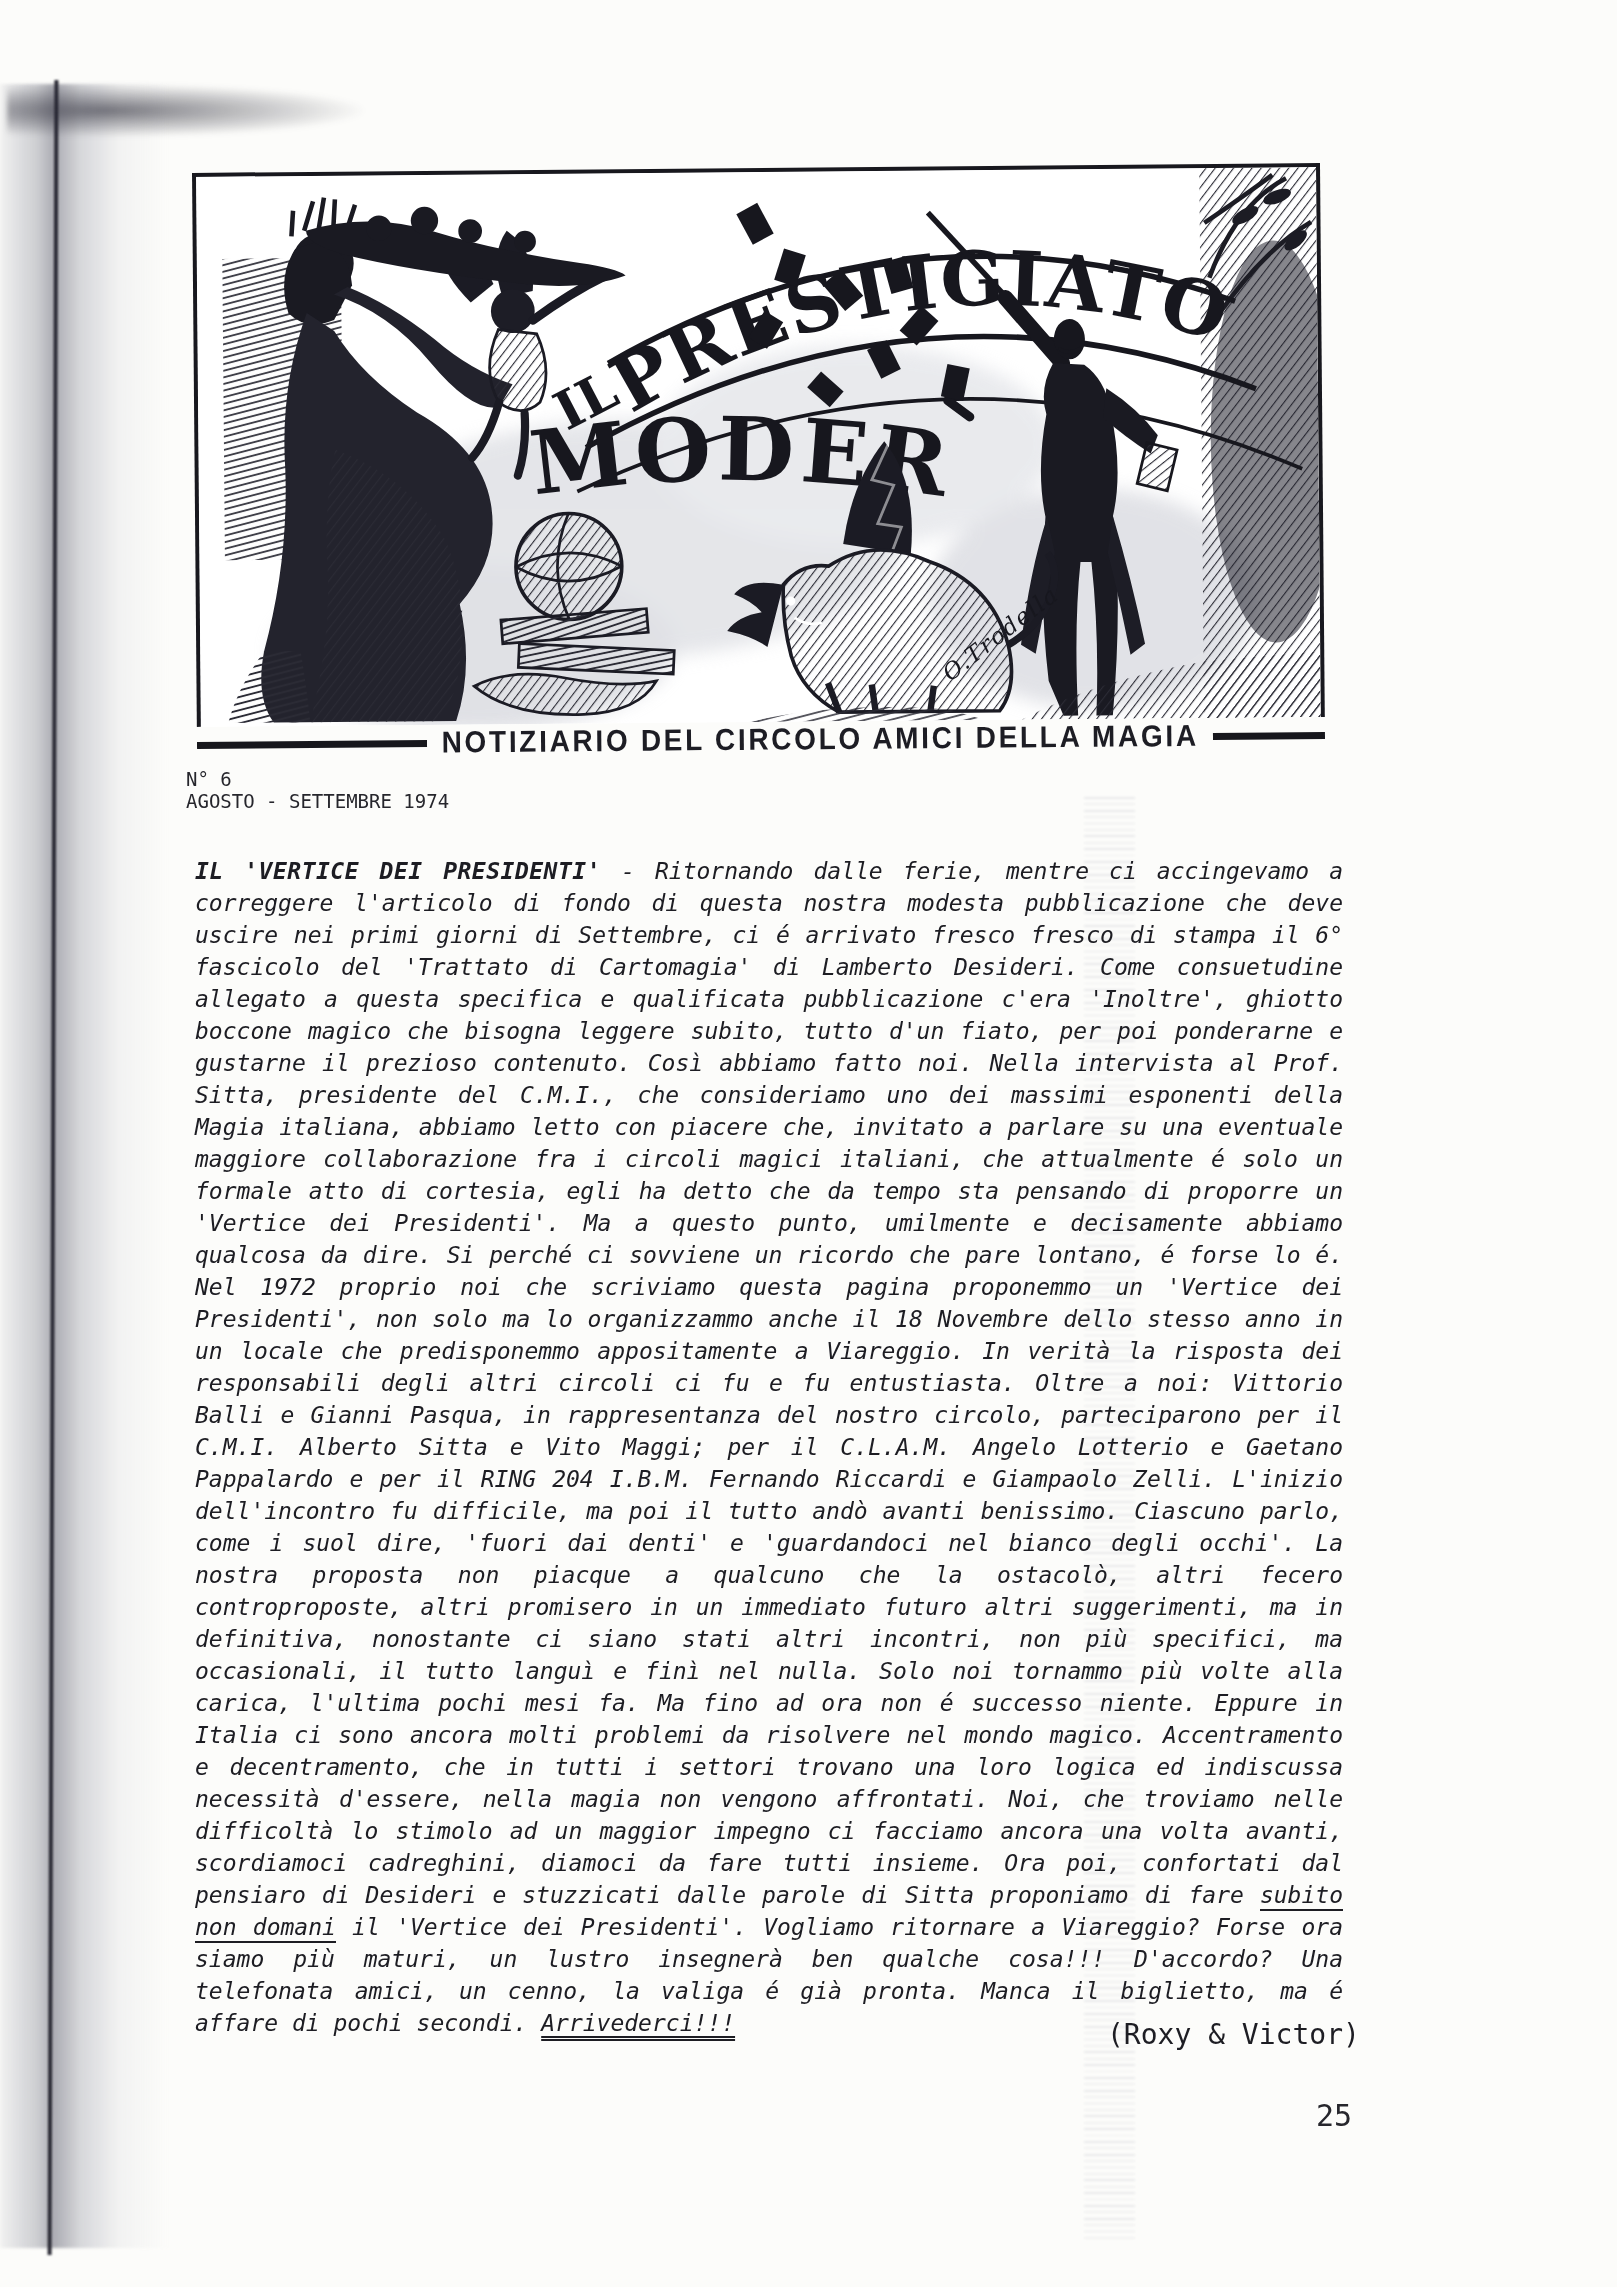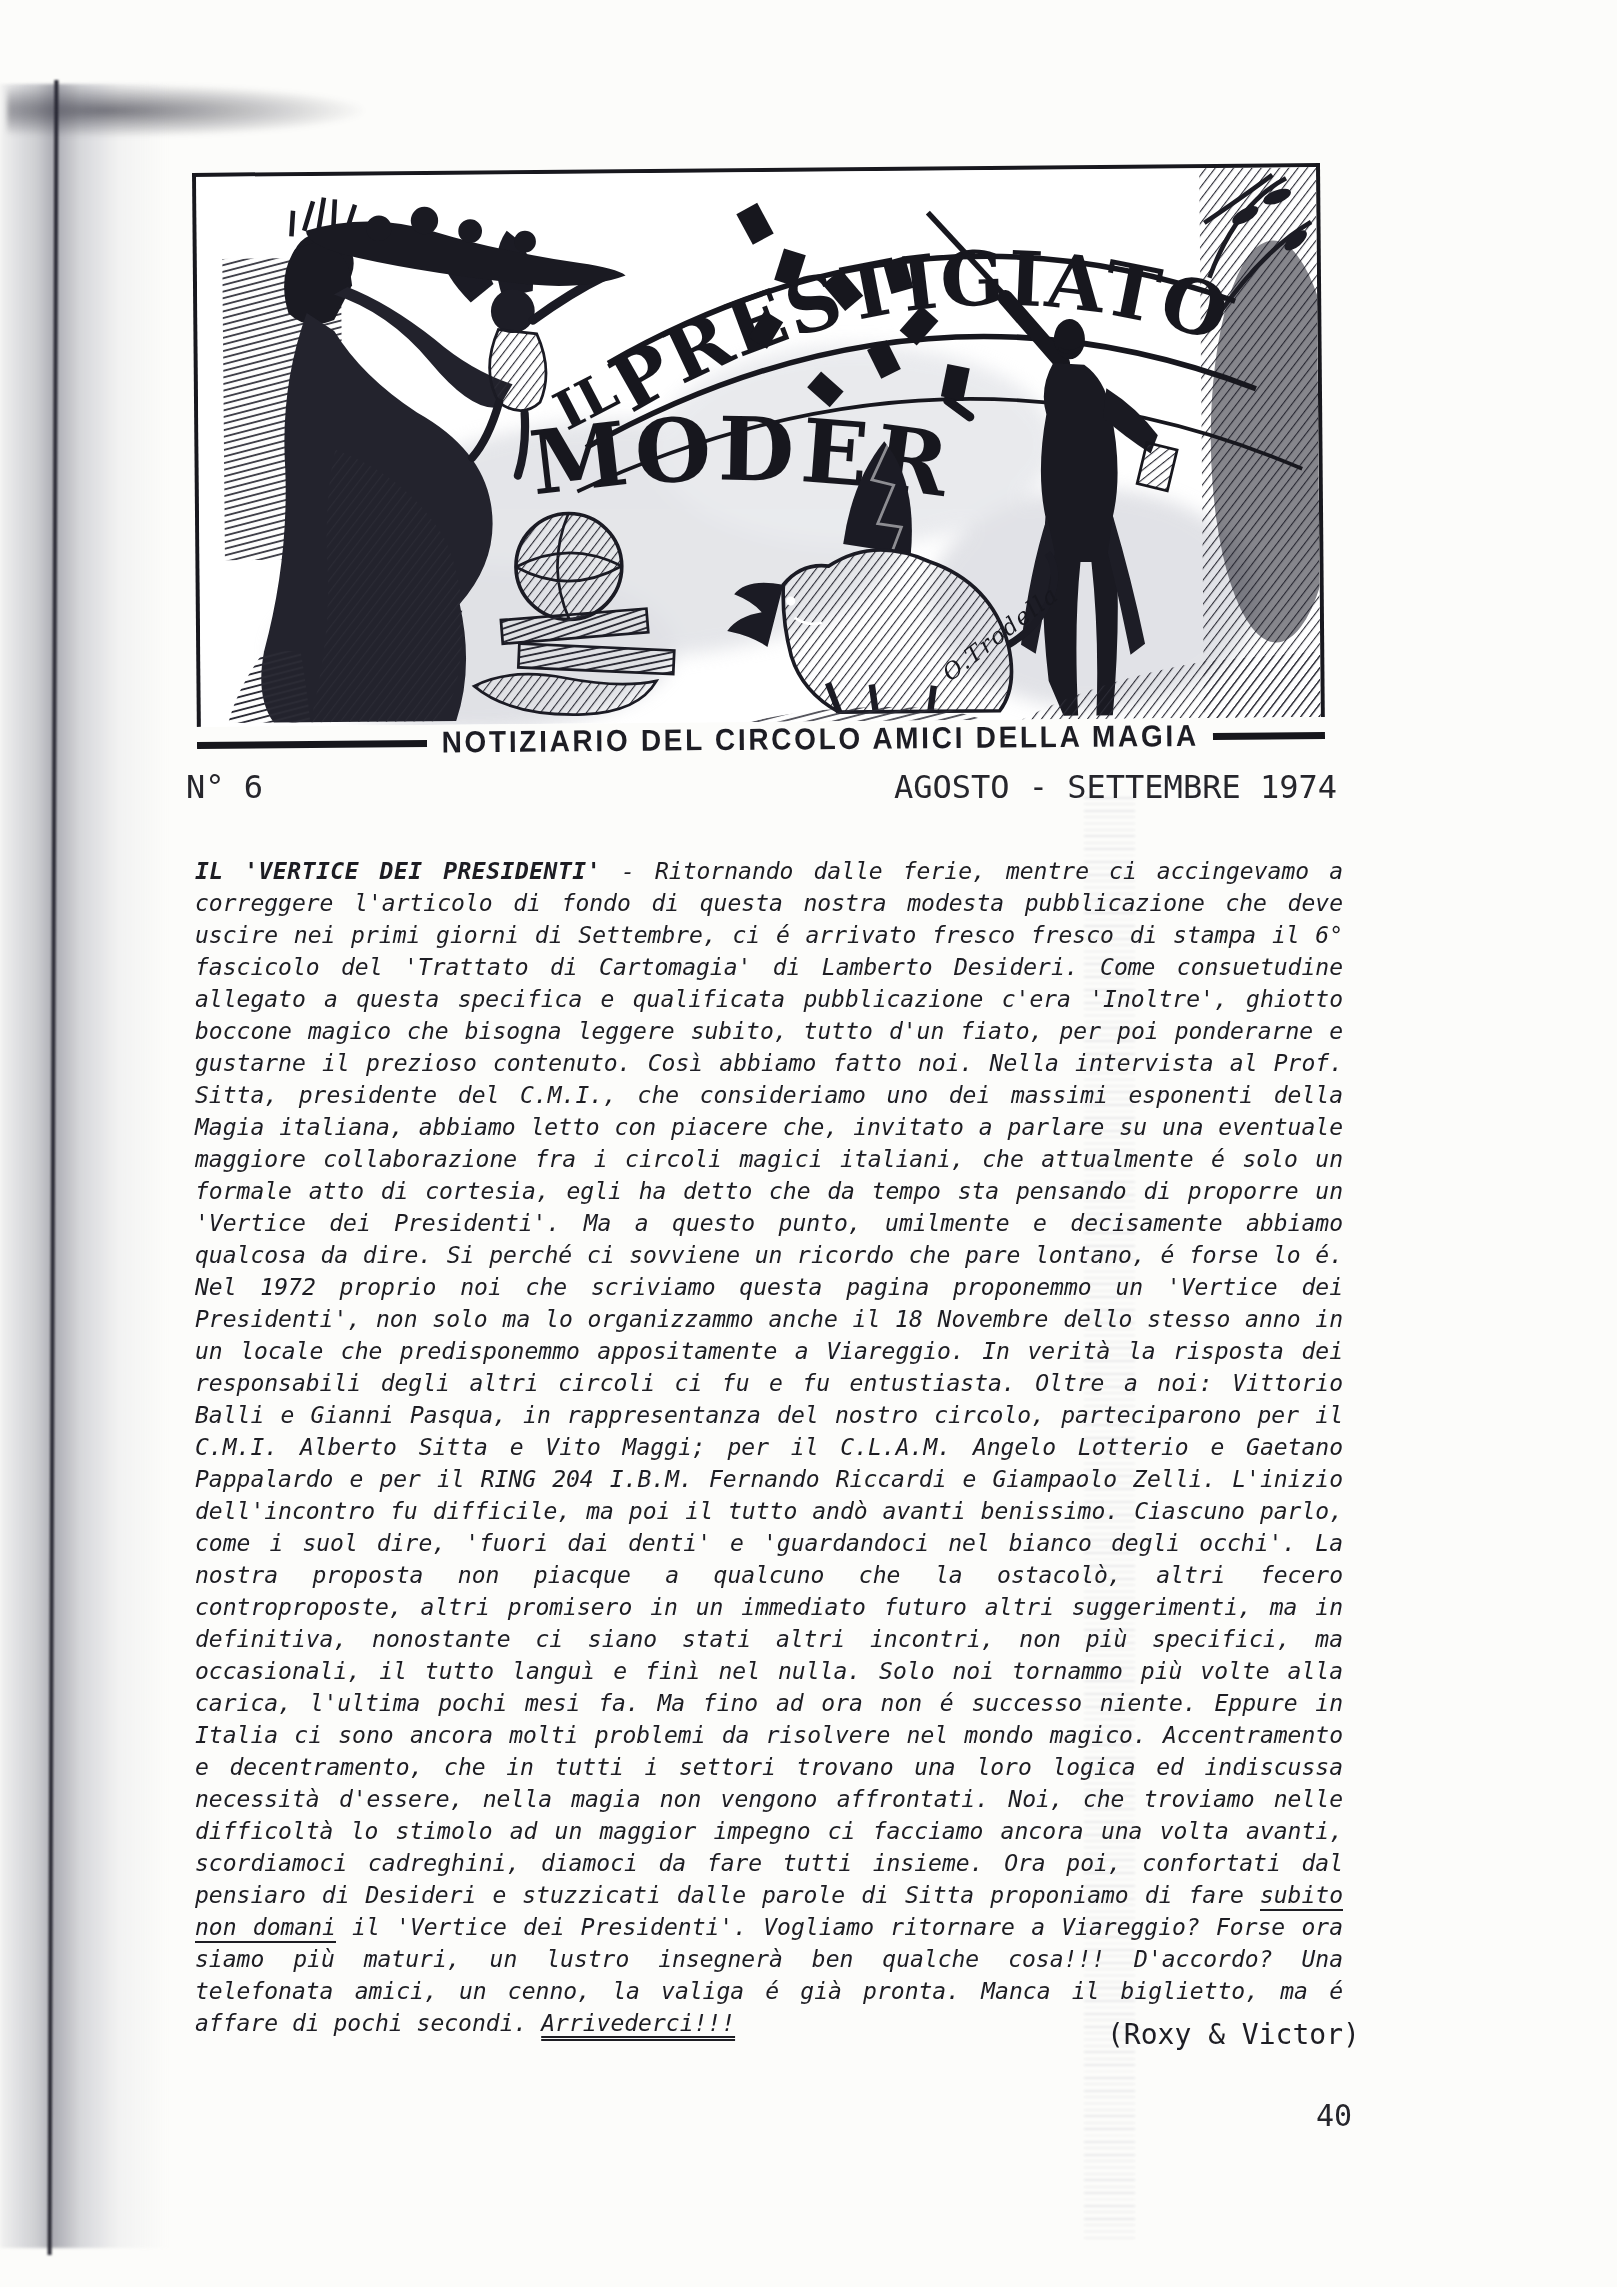--- a/index.html
+++ b/index.html
@@ -49,21 +49,21 @@
   .rule-right{flex:1;}
   .subtitle-text{
     font-family:"Liberation Sans", sans-serif;font-weight:700;
     font-size:28px;letter-spacing:2.7px;color:#1d1d24;
     white-space:nowrap;padding:0 14.6px;transform:scaleY(1.08);
   }
   
   .issue-row{
     position:absolute;left:186px;top:768px;width:1151px;
     display:flex;justify-content:space-between;align-items:baseline;
-    font-size:32px;color:#26262c;
+    font-size:19px;color:#26262c;flex-direction:column;
   }
   
   .article{
     position:absolute;left:195px;top:855px;width:1148px;
     font-size:23px;line-height:32px;text-align:justify;
     color:#1d1d23;
     font-style:italic;
   }
   .article .hd{font-weight:bold;letter-spacing:0.5px;}
   .article .u1{border-bottom:2.7px solid #1d1d23;padding-bottom:0.9px;}
@@ -232,16 +232,16 @@
   </div>
 
   <div class="issue-row">
     <span>N° 6</span>
     <span>AGOSTO - SETTEMBRE 1974</span>
   </div>
 
   <div class="article"><span class="hd">IL 'VERTICE DEI PRESIDENTI'</span><span> - Ritornando dalle ferie, mentre ci accingevamo a correggere l'articolo di fondo di questa nostra modesta pubblicazione che deve uscire nei primi giorni di Settembre, ci é arrivato fresco fresco di stampa il 6° fascicolo del 'Trattato di Cartomagia' di Lamberto Desideri. Come consuetudine allegato a questa specifica e qualificata pubblicazione c'era 'Inoltre', ghiotto boccone magico che bisogna leggere subito, tutto d'un fiato, per poi ponderarne e gustarne il prezioso contenuto. Così abbiamo fatto noi. Nella intervista al Prof. Sitta, presidente del C.M.I., che consideriamo uno dei massimi esponenti della Magia italiana, abbiamo letto con piacere che, invitato a parlare su una eventuale maggiore collaborazione fra i circoli magici italiani, che attualmente é solo un formale atto di cortesia, egli ha detto che da tempo sta pensando di proporre un 'Vertice dei Presidenti'. Ma a questo punto, umilmente e decisamente abbiamo qualcosa da dire. Si perché ci sovviene un ricordo che pare lontano, é forse lo é. Nel 1972 proprio noi che scriviamo questa pagina proponemmo un 'Vertice dei Presidenti', non solo ma lo organizzammo anche il 18 Novembre dello stesso anno in un locale che predisponemmo appositamente a Viareggio. In verità la risposta dei responsabili degli altri circoli ci fu e fu entustiasta. Oltre a noi: Vittorio Balli e Gianni Pasqua, in rappresentanza del nostro circolo, parteciparono per il C.M.I. Alberto Sitta e Vito Maggi; per il C.L.A.M. Angelo Lotterio e Gaetano Pappalardo e per il RING 204 I.B.M. Fernando Riccardi e Giampaolo Zelli. L'inizio dell'incontro fu difficile, ma poi il tutto andò avanti benissimo. Ciascuno parlo, come i suol dire, 'fuori dai denti' e 'guardandoci nel bianco degli occhi'. La nostra proposta non piacque a qualcuno che la ostacolò, altri fecero controproposte, altri promisero in un immediato futuro altri suggerimenti, ma in definitiva, nonostante ci siano stati altri incontri, non più specifici, ma occasionali, il tutto languì e finì nel nulla. Solo noi tornammo più volte alla carica, l'ultima pochi mesi fa.  Ma fino ad ora non é successo niente. Eppure in Italia ci sono ancora molti problemi da risolvere nel mondo magico. Accentramento e decentramento, che in tutti i settori trovano una loro logica ed indiscussa necessità d'essere, nella magia non vengono affrontati. Noi, che troviamo nelle difficoltà lo stimolo ad un maggior impegno ci facciamo ancora una volta avanti, scordiamoci cadreghini, diamoci da fare tutti insieme. Ora poi, confortati dal pensiaro di Desideri e stuzzicati dalle parole di Sitta proponiamo di fare </span><span class="u1">subito non domani</span><span> il 'Vertice dei Presidenti'. Vogliamo ritornare a Viareggio? Forse ora siamo più maturi, un lustro insegnerà ben qualche cosa!!! D'accordo? Una telefonata amici, un cenno, la valiga é già pronta. Manca il biglietto, ma é affare di pochi secondi. </span><span class="u2">Arrivederci!!!</span></div>
   <div class="credit">(Roxy &amp; Victor)</div>
 
-  <div class="page-number">40</div>
+  <div class="page-number">25</div>
 
 </div>
 
 
 </body></html>

